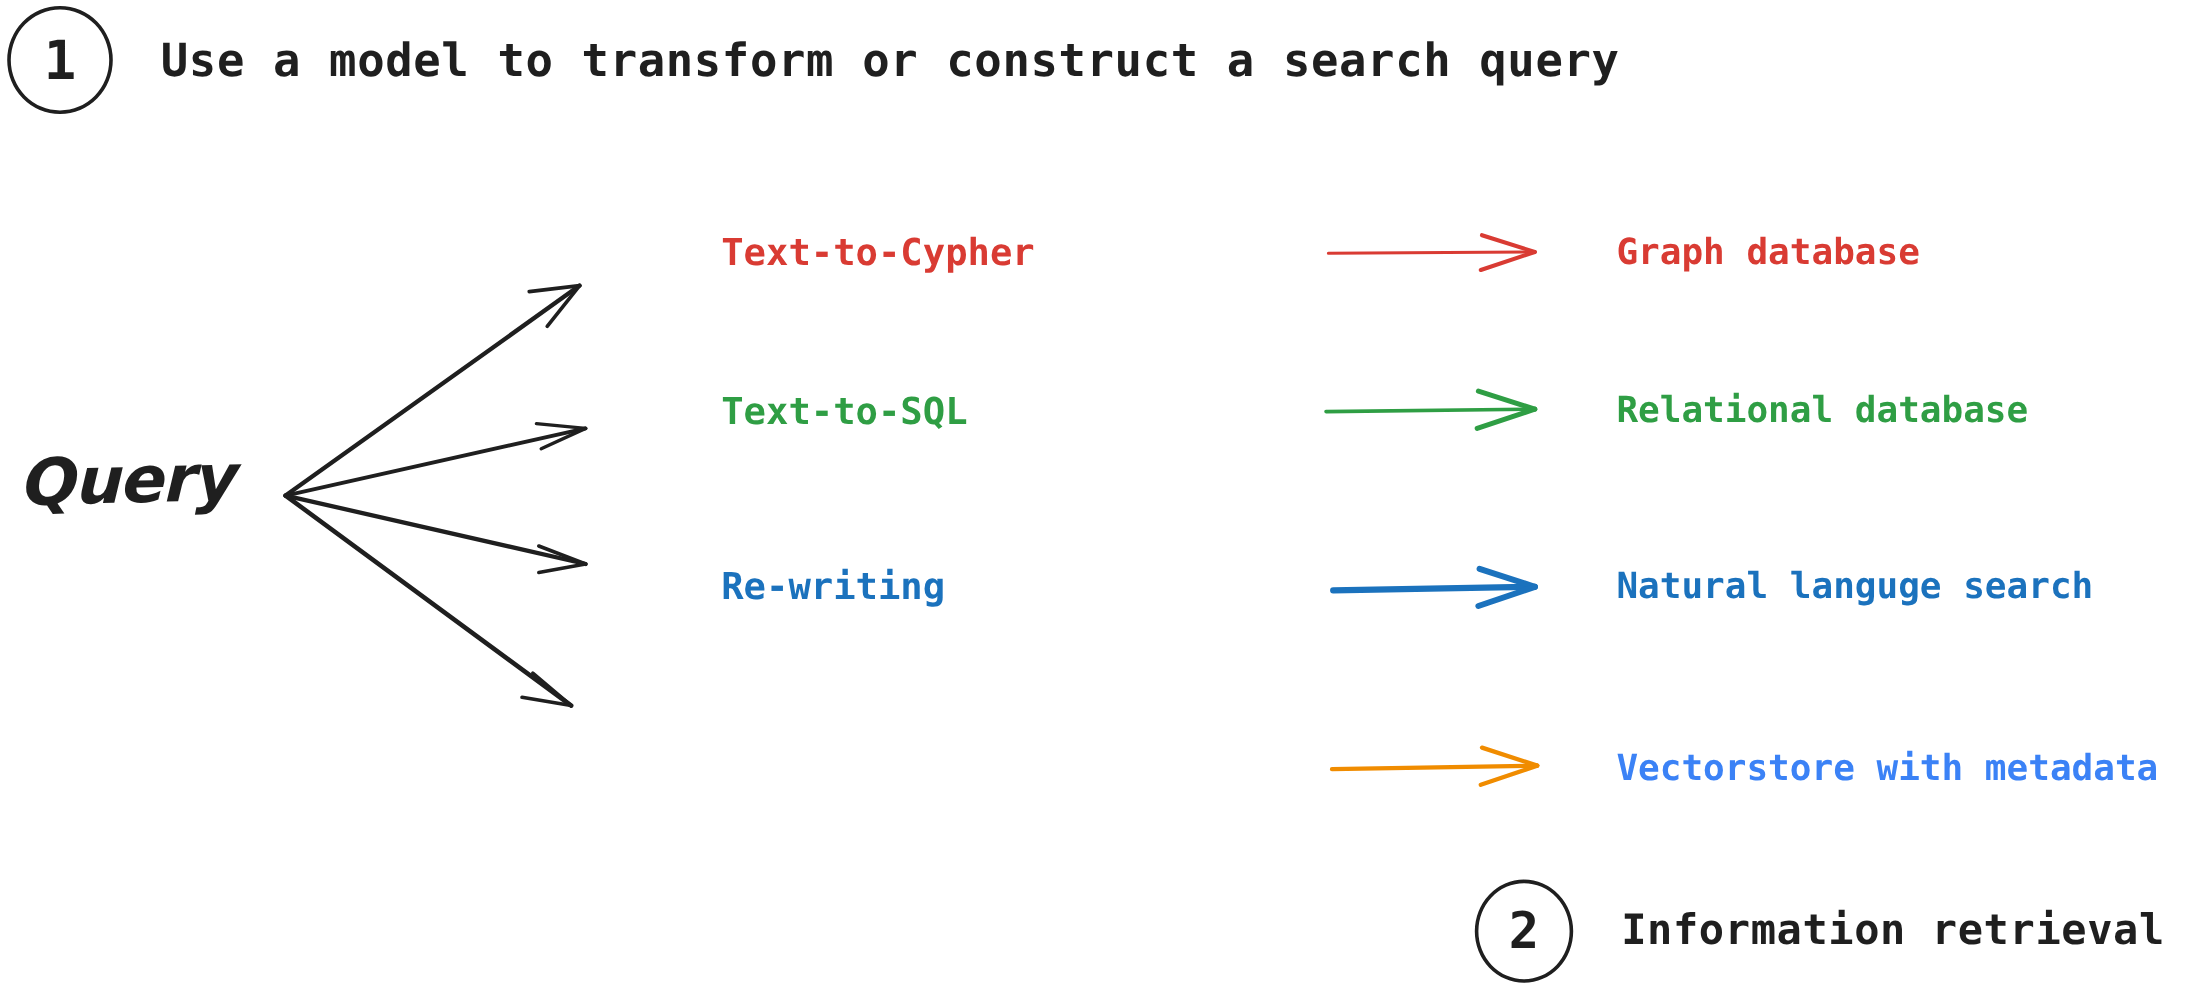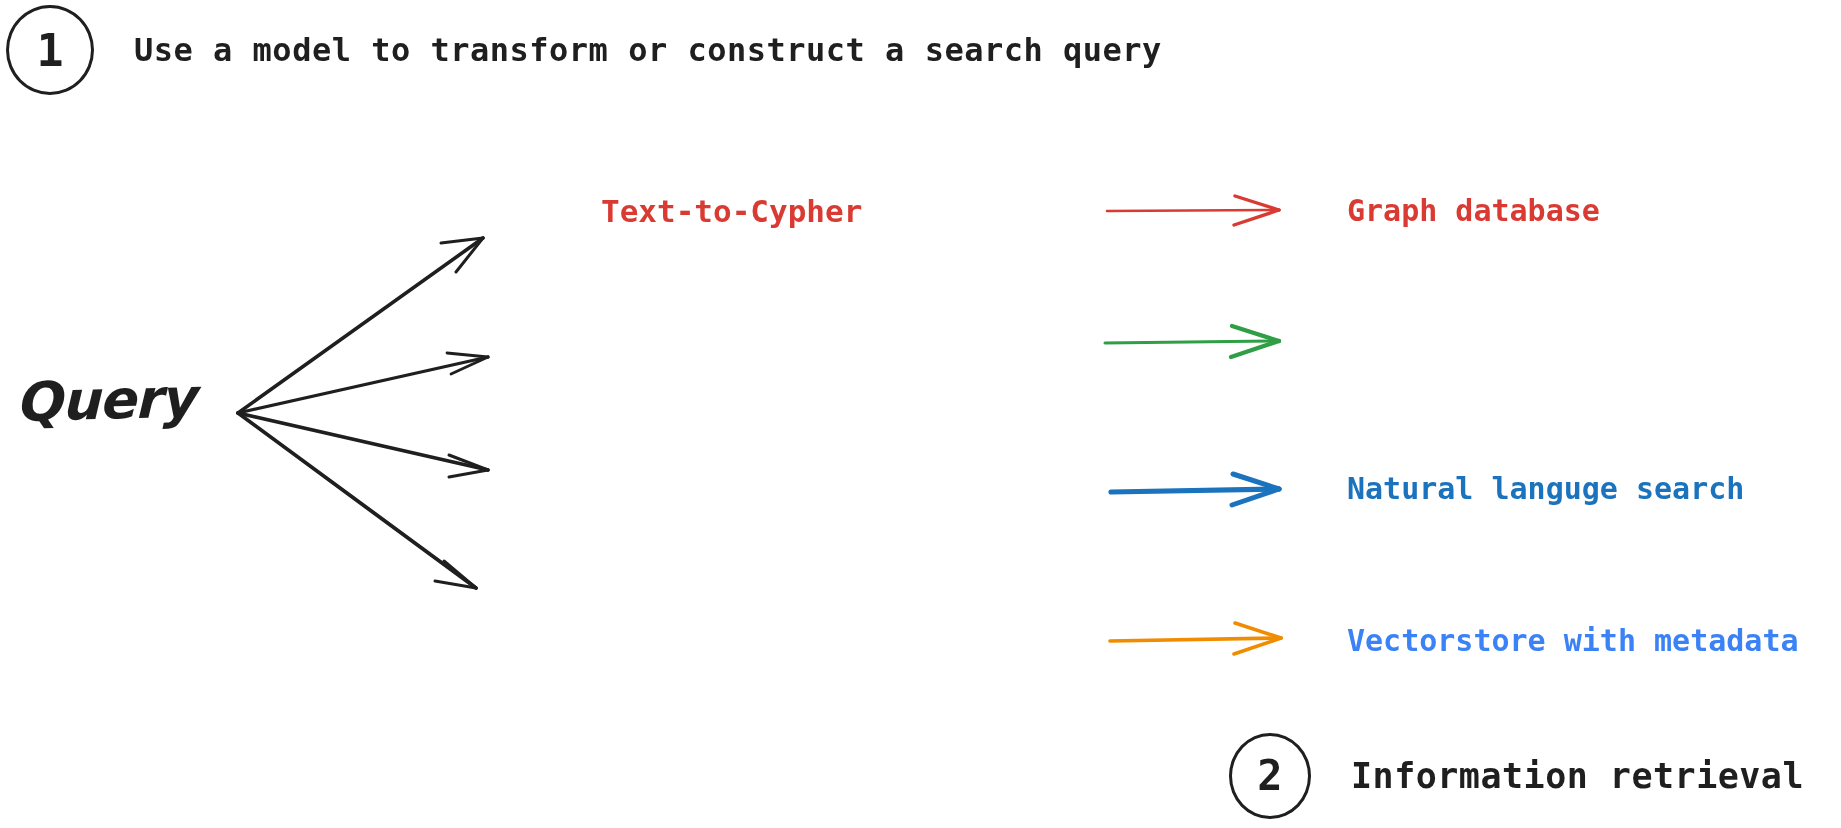--- a/index.html
+++ b/index.html
@@ -39,21 +39,21 @@
   }
   .step-circle span {
     font-family: "DejaVu Sans Mono", "Liberation Mono", monospace;
     font-size: 45px;
     font-weight: 700;
     color: #1f1f1f;
     line-height: 1;
   }
   .step-label {
     font-family: "DejaVu Sans Mono", "Liberation Mono", monospace;
-    font-size: 32px;
+    font-size: 38px;
     font-weight: 700;
     color: #1f1f1f;
     letter-spacing: 0.5px;
     white-space: nowrap;
   }
 
   #step-1 { left: 6px;    top: 5px;  }
   #step-1 .step-label { margin-left: 40px; }
 
   #step-2 { left: 1229px; top: 733px; }
@@ -186,22 +186,27 @@
         <path d="M1281 638 L1234 654" stroke="#f08c00" stroke-width="3.6"></path>
       </g>
     </g>
   </svg>
 
   <div class="row" id="row-cypher">
     <div class="transform-label" style="color: rgb(217, 59, 51);">Text-to-Cypher</div>
     <div class="target-label" style="color: rgb(217, 59, 51);">Graph database</div>
   </div>
 
+  <div class="row" id="row-sql">
+    <div class="transform-label" style="color: rgb(47, 158, 68);">Text-to-SQL</div>
+    <div class="target-label" style="color: rgb(47, 158, 68);">Relational database</div>
+  </div>
 
   <div class="row" id="row-rewrite">
+    <div class="transform-label" style="color: rgb(27, 114, 189);">Re-writing</div>
     <div class="target-label" style="color: rgb(27, 114, 189);">Natural languge search</div>
   </div>
 
   <div class="row" id="row-metadata">
     <div class="target-label" style="color: #3b82f6;">Vectorstore with metadata</div>
   </div>
 
   <div class="step-badge" id="step-2">
     <div class="step-circle">
       <span>2</span>

